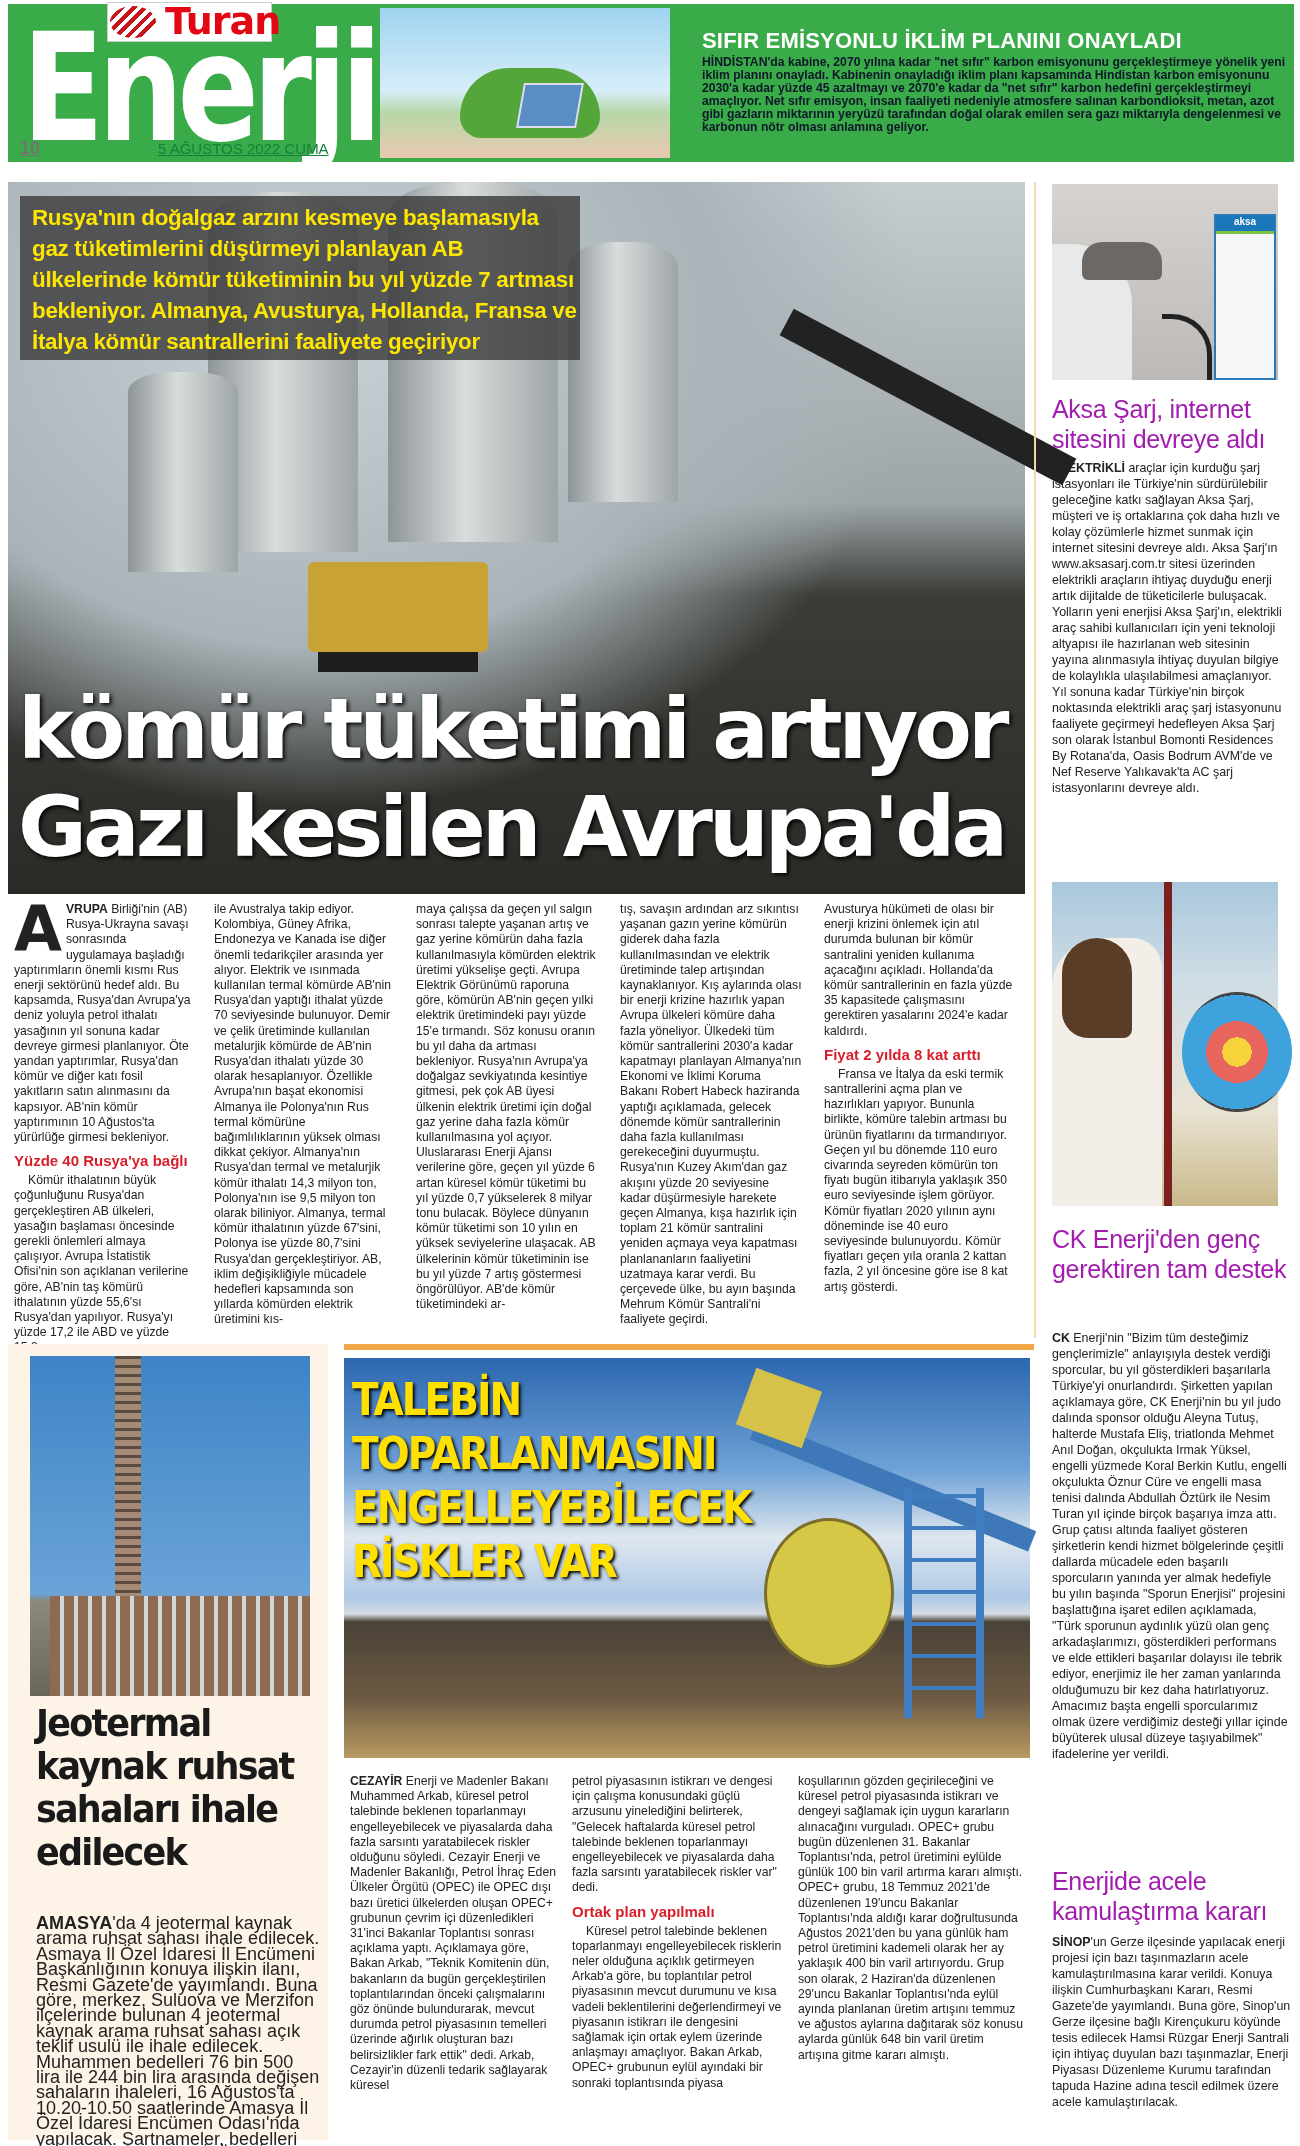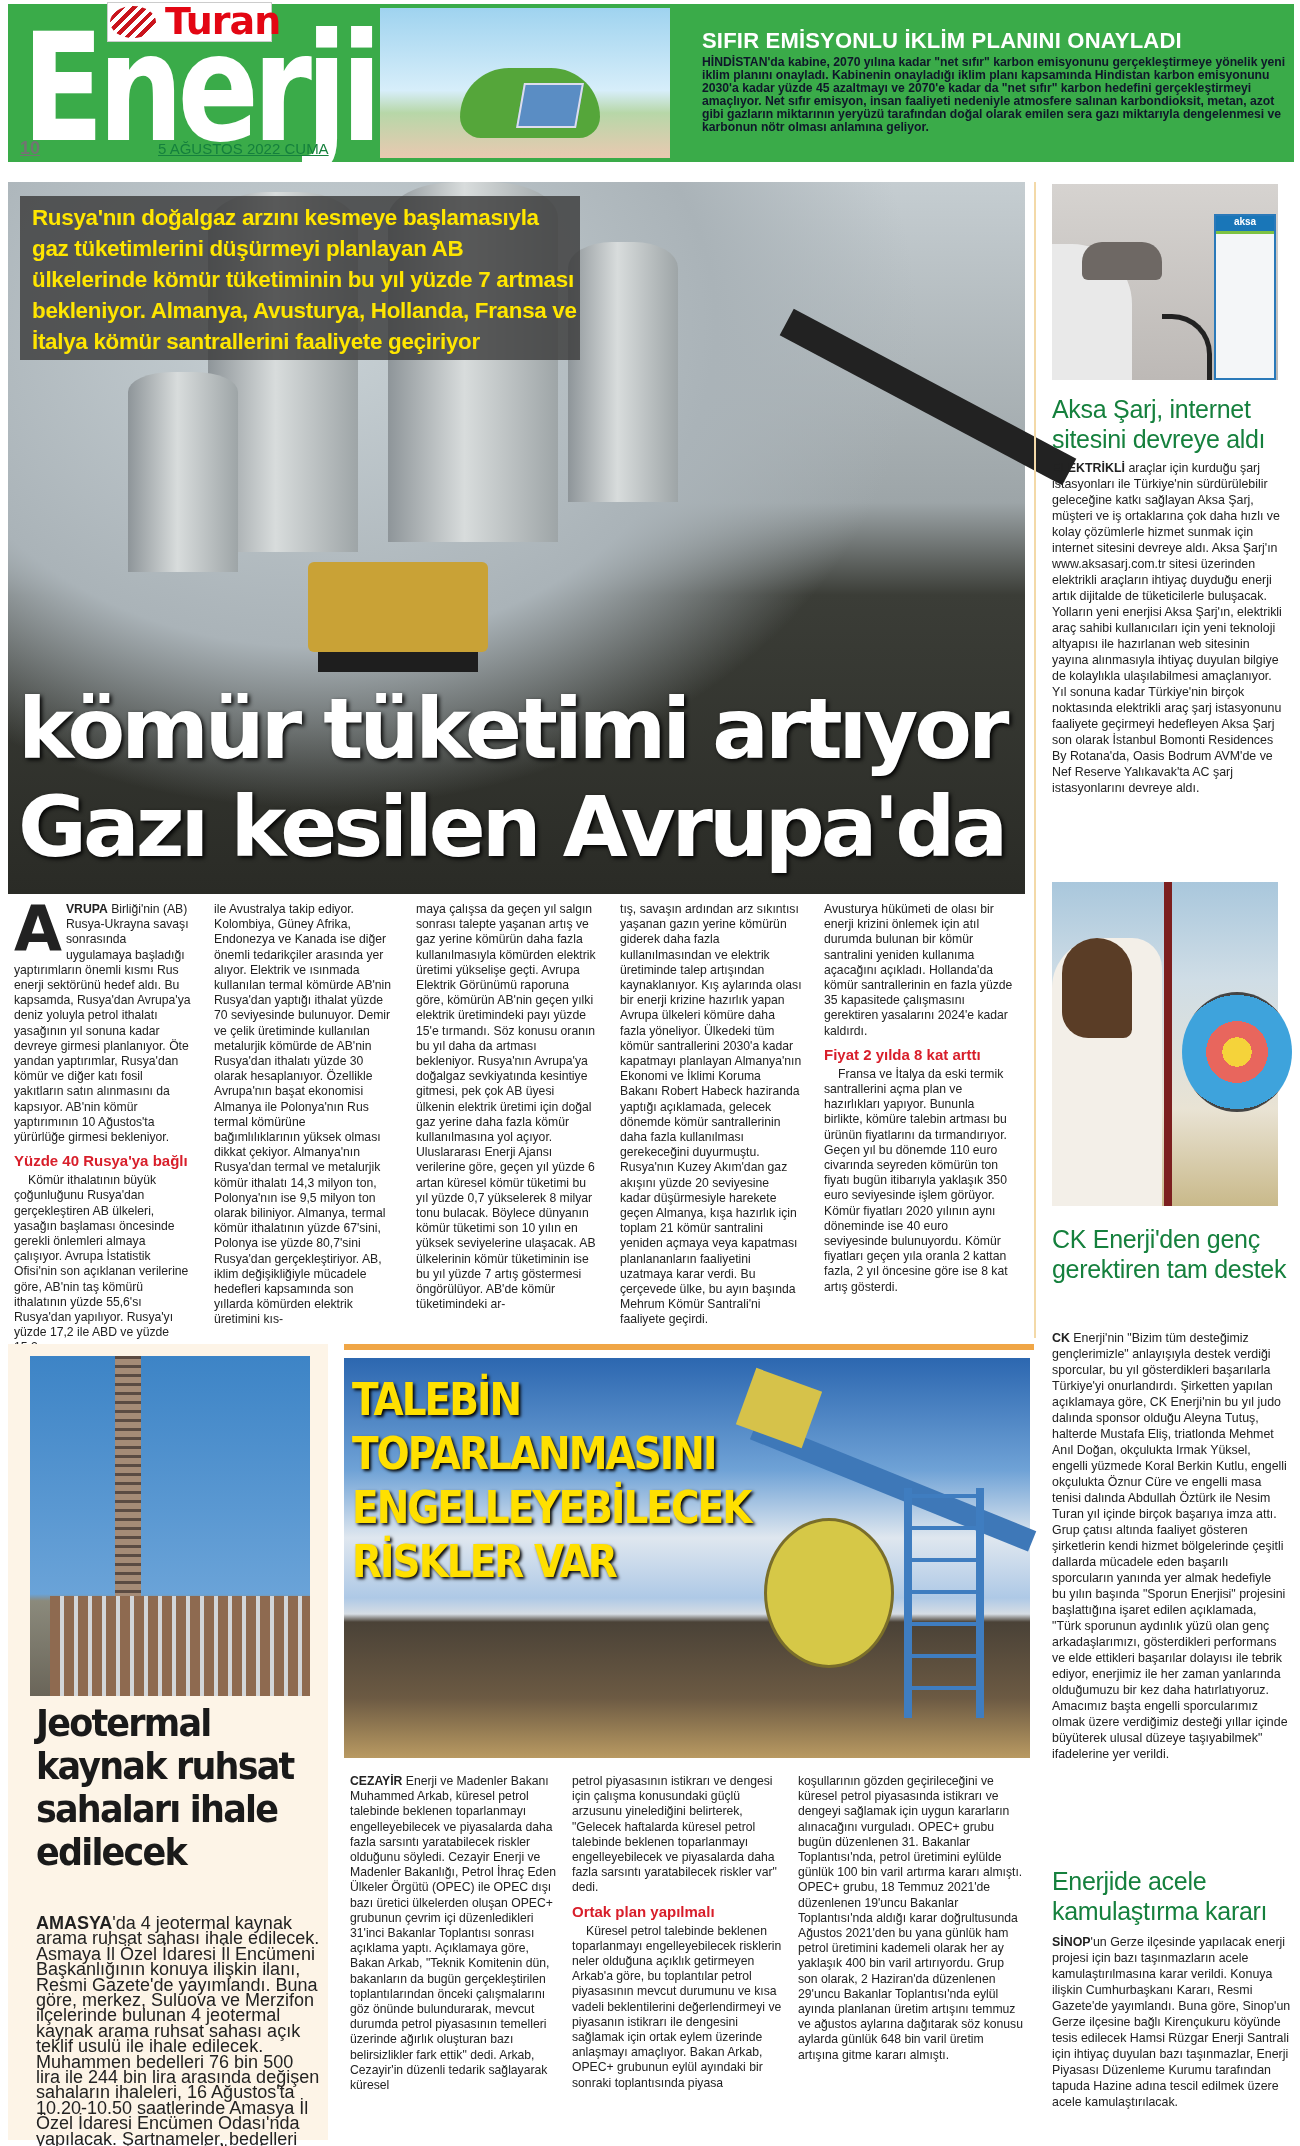--- a/index.html
+++ b/index.html
@@ -35,21 +35,21 @@
 .subhead{color:#d81e2a;font-weight:bold;font-size:15px;line-height:20px;margin:6px 0 2px}
 .dropcap{float:left;font-size:62px;line-height:50px;font-weight:bold;margin:2px 4px 0 0;font-family:"DejaVu Sans",sans-serif}
 .lead{font-weight:bold}
 
 #aksa-photo{left:1052px;top:184px;width:226px;height:196px;background:linear-gradient(180deg,#d6d3d0,#bdb9b6)}
 #aksa-photo .car{position:absolute;left:0;top:60px;width:80px;height:136px;background:#e9e9e9;border-radius:0 60px 0 0}
 #aksa-photo .mirror{position:absolute;left:30px;top:58px;width:80px;height:38px;background:#6e6864;border-radius:20px 20px 6px 6px}
 #aksa-photo .station{position:absolute;left:162px;top:30px;width:62px;height:166px;background:#f4f6f8;border:2px solid #2a79b9}
 #aksa-photo .station .brand{position:absolute;left:0;top:0;width:100%;height:18px;background:#1976b8;color:#fff;font-size:10px;text-align:center;font-weight:bold;border-bottom:3px solid #7dc242}
 #aksa-photo .cable{position:absolute;left:110px;top:130px;width:50px;height:66px;border:5px solid #222;border-left:none;border-bottom:none;border-radius:0 40px 0 0}
-.side-head{position:absolute;font-size:25px;line-height:30px;color:#15803d;letter-spacing:-0.3px}
+.side-head{position:absolute;font-size:25px;line-height:30px;color:#a21caf;letter-spacing:-0.3px}
 #archer-photo{left:1052px;top:882px;width:226px;height:324px;background:linear-gradient(180deg,#a9c7dc 0%,#cfdde6 30%,#e9e3d4 70%,#c9b98a 100%)}
 #archer-photo .target{position:absolute;left:130px;top:110px;width:110px;height:120px;border-radius:50%;background:radial-gradient(circle,#f5d33a 0 18%,#e8665d 18% 38%,#3ea3dc 38% 70%,#444 70% 80%,transparent 81%)}
 #archer-photo .person{position:absolute;left:0;top:56px;width:110px;height:268px;background:#f3efe8;border-radius:50px 30px 0 0}
 #archer-photo .hair{position:absolute;left:10px;top:56px;width:70px;height:100px;background:#5a3d26;border-radius:40px 40px 10px 30px}
 #archer-photo .bow{position:absolute;left:112px;top:0;width:8px;height:324px;background:#7c1f1f}
 
 #geo-box{left:8px;top:1344px;width:320px;height:796px;background:#fdf4e7}
 #geo-photo{left:30px;top:1356px;width:280px;height:340px;background:linear-gradient(180deg,#3d84c6 0%,#6aa3d8 70%,#8b8a7c 72%,#6a6559 100%)}
 #geo-photo .rig{position:absolute;left:85px;top:0;width:26px;height:270px;background:repeating-linear-gradient(0deg,#a58b76 0 6px,#5b4b42 6px 9px)}
 #geo-photo .base{position:absolute;left:20px;top:240px;width:260px;height:100px;background:repeating-linear-gradient(90deg,#8e6a50 0 10px,#d3d6d9 10px 14px)}

